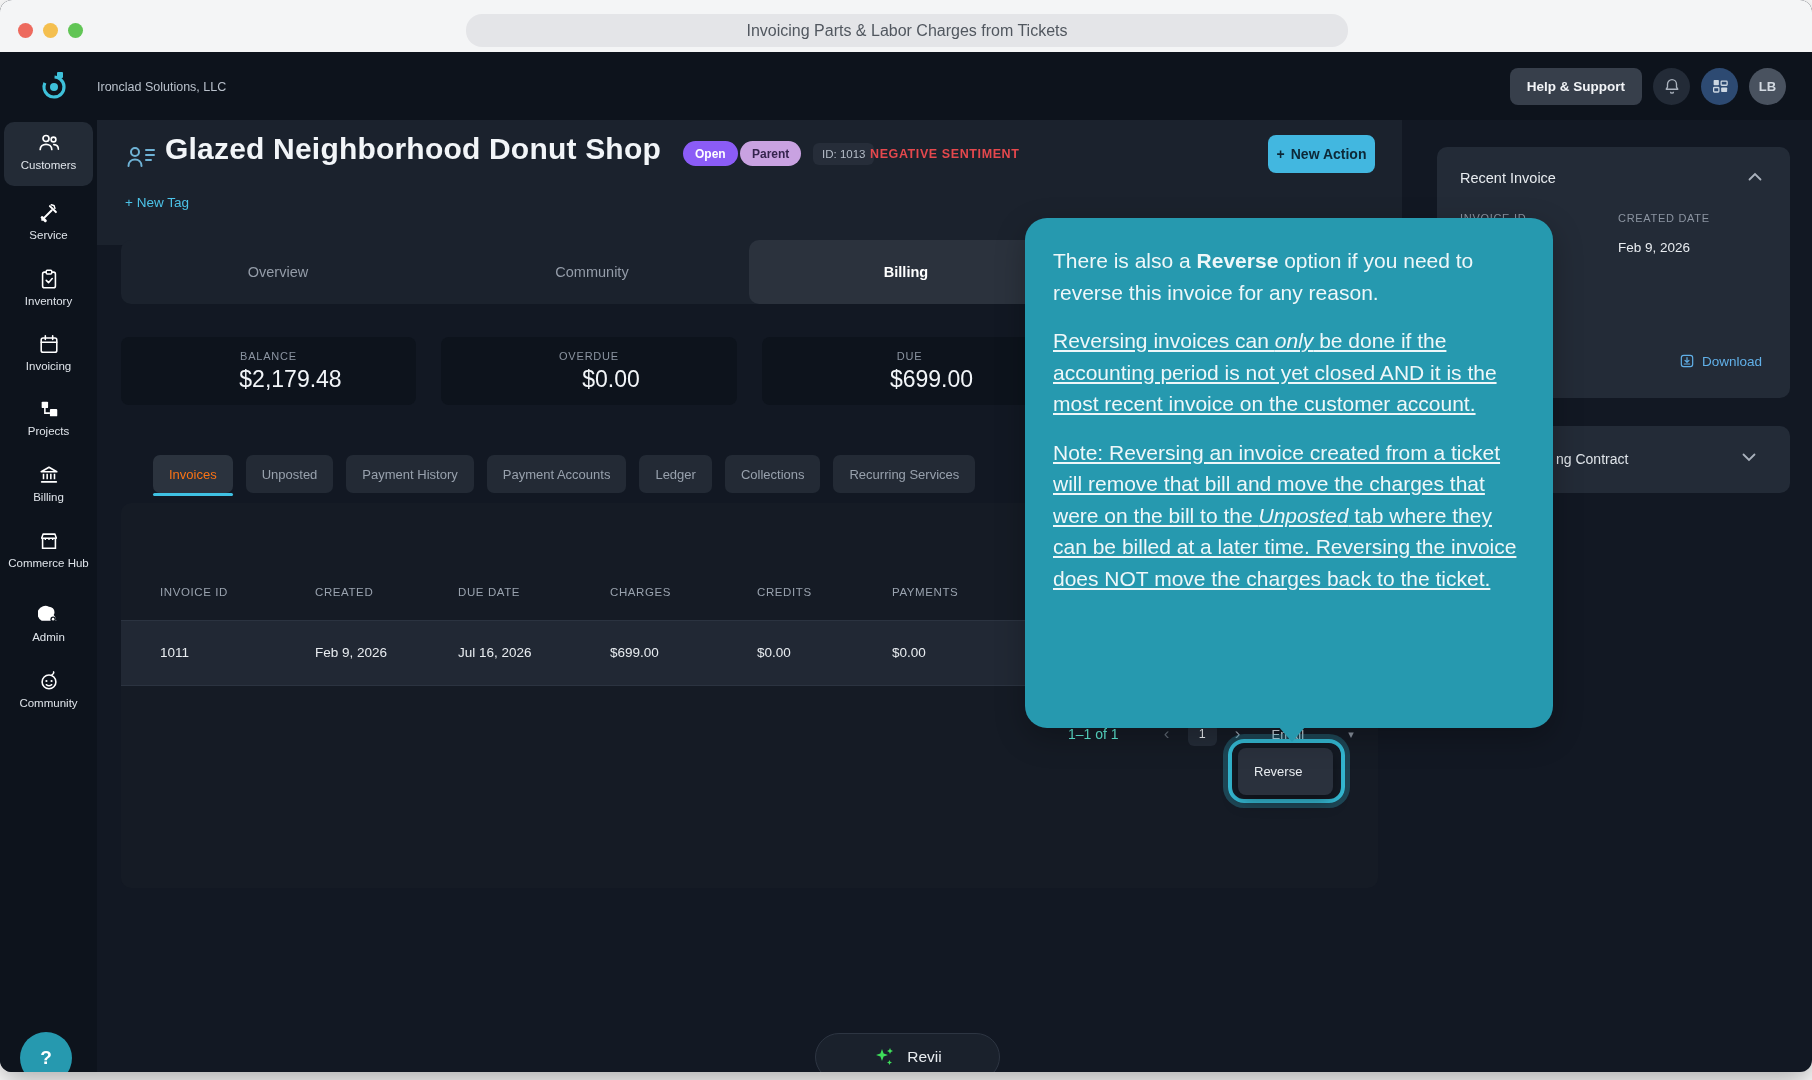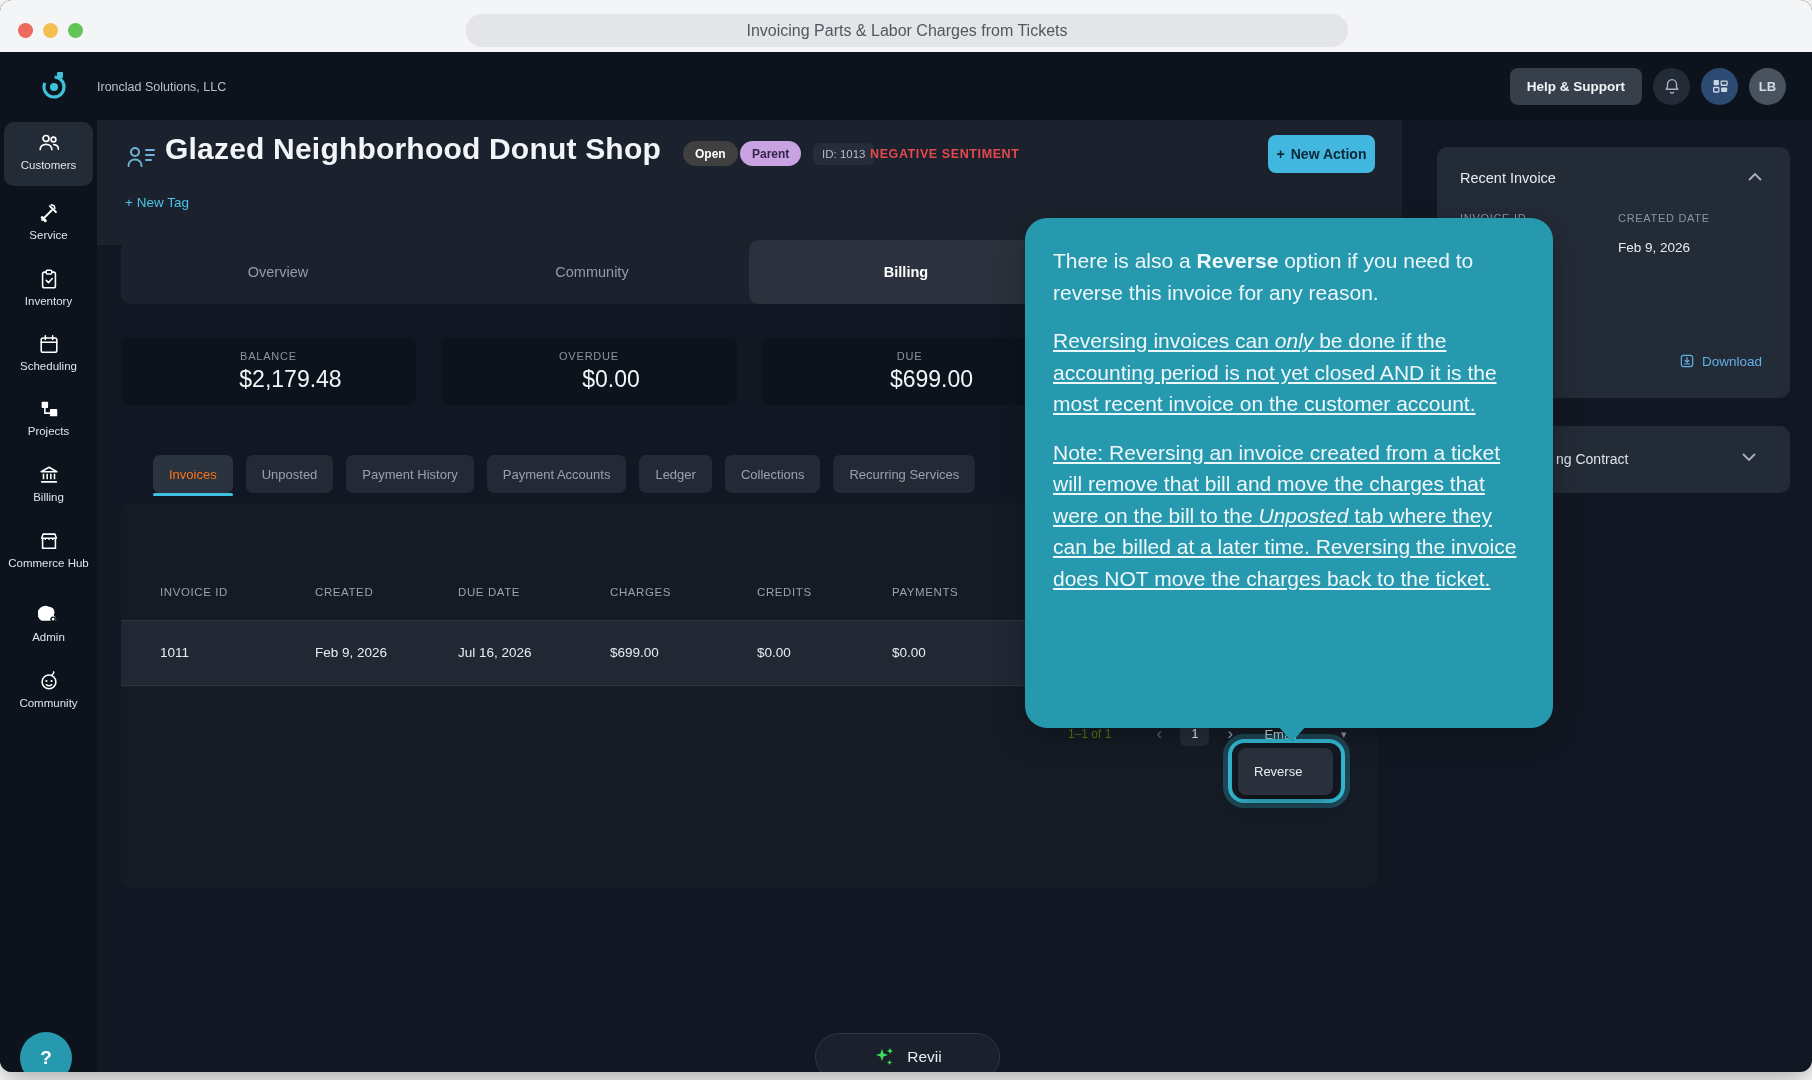--- a/index.html
+++ b/index.html
@@ -30,21 +30,21 @@
   .side-item { position:absolute; left:4px; width:89px; display:flex; flex-direction:column; align-items:center; gap:5px;
                color:#dfe4ea; font-size:11.5px; text-align:center; padding-top:10px; border-radius:10px; }
   .side-item.active { background:#232b36; }
   .side-item svg { display:block; }
 
   
   .header-band { position:absolute; left:97px; top:120px; width:1305px; height:125px; background:#1b222d; }
   .cust-icon { position:absolute; left:126px; top:144px; }
   .page-title { position:absolute; left:165px; top:132px; font-size:30px; font-weight:bold; color:#f2f5f8; letter-spacing:.2px; }
   .badge { position:absolute; top:141px; height:25px; border-radius:13px; font-size:12px; font-weight:bold; display:flex; align-items:center; padding:0 12px; }
-  .badge.open { left:683px; background:#404040; color:#ffffff; }
+  .badge.open { left:683px; background:#8b5cf6; color:#ffffff; }
   .badge.parent { left:740px; background:#c9a2e1; color:#35244e; }
   .idpill { position:absolute; left:813px; top:143px; height:22px; border-radius:6px; background:#262d39; color:#b5bdc8; font-size:11.5px; display:flex; align-items:center; padding:0 9px; }
   .sentiment { position:absolute; left:870px; top:147px; font-size:12.5px; font-weight:bold; letter-spacing:.6px; color:#e5484d; }
   .new-action { position:absolute; left:1268px; top:135px; width:107px; height:38px; border-radius:8px; background:#42b7e0; color:#0d2837;
                 font-size:14px; font-weight:bold; display:flex; align-items:center; justify-content:center; gap:6px; }
   .new-tag { position:absolute; left:125px; top:195px; font-size:13.5px; color:#4cc3e8; }
 
   
   .segctrl { position:absolute; left:121px; top:240px; width:1257px; height:64px; background:#1b222d; border-radius:10px; }
   .seg { position:absolute; top:0; width:314px; height:64px; display:flex; align-items:center; justify-content:center; font-size:14.5px; color:#949ca8; }
@@ -63,21 +63,21 @@
 
   
   .inv-card { position:absolute; left:121px; top:503px; width:1257px; height:385px; background:#151b25; border-radius:10px; }
   .th { position:absolute; top:586px; font-size:11.5px; letter-spacing:.6px; color:#99a2ae; }
   .invoice-row { position:absolute; left:121px; top:620px; width:1257px; height:66px; background:#212834; border-top:1px solid #2b3340; border-bottom:1px solid #2b3340; }
   .td { position:absolute; top:645px; font-size:13.5px; color:#e8ecf0; }
   .c0{left:160px;} .c1{left:315px;} .c2{left:458px;} .c3{left:610px;} .c4{left:757px;} .c5{left:892px;}
 
   
   .pager { position:absolute; left:1068px; top:722px; height:24px; display:flex; align-items:center; }
-  .range { font-size:12px; color:#4d7c0f; margin-right:36px; }
+  .range { font-size:14px; color:#5eead4; margin-right:36px; }
   .pchev { font-size:17px; color:#9aa3af; width:24px; text-align:center; }
   .pchev.dim { color:#5f6873; }
   .pnum { width:29px; height:23px; margin:0 9px; background:#242c38; border-radius:6px; color:#e8ecf0; font-size:12.5px; display:flex; align-items:center; justify-content:center; }
   .paction { margin-left:22px; font-size:13px; color:#cfd6dd; }
   .pcaret { margin-left:44px; font-size:11px; color:#8a929e; }
 
   
   .spotlight { position:absolute; left:1228px; top:739px; width:117px; height:64px; border:4px solid #35bcd6; border-radius:16px;
                box-shadow:0 0 0 5px rgba(53,188,214,.28); z-index:6; }
   .menu { position:absolute; left:1238px; top:748px; width:95px; height:47px; background:#2a313d; border-radius:8px; z-index:7;
@@ -175,21 +175,21 @@
         <rect x="9" y="2.5" width="6" height="4" rx="1" fill="#0d131c" stroke="#fff" stroke-width="1.6"></rect>
         <path d="M9 13.5l2.5 2.5 4-4.5" fill="none" stroke="#fff" stroke-width="1.7" stroke-linecap="round" stroke-linejoin="round"></path>
       </svg>
       <span>Inventory</span>
     </div>
     <div class="side-item" style="top:203px;height:62px;">
       <svg width="22" height="22" viewBox="0 0 24 24">
         <rect x="3.5" y="5.5" width="17" height="15.5" rx="2" fill="none" stroke="#fff" stroke-width="1.7"></rect>
         <path d="M8 3v4M16 3v4M3.5 10h17" stroke="#fff" stroke-width="1.7" stroke-linecap="round"></path>
       </svg>
-      <span>Scheduling</span>
+      <span>Invoicing</span>
     </div>
     <div class="side-item" style="top:268px;height:62px;">
       <svg width="22" height="22" viewBox="0 0 24 24">
         <rect x="4" y="4" width="7" height="7" rx="1" fill="#fff"></rect>
         <rect x="13" y="12" width="8" height="8" rx="1" fill="#fff"></rect>
         <path d="M7.5 11v5.5h5.5" fill="none" stroke="#fff" stroke-width="1.7"></path>
       </svg>
       <span>Projects</span>
     </div>
     <div class="side-item" style="top:334px;height:62px;">

